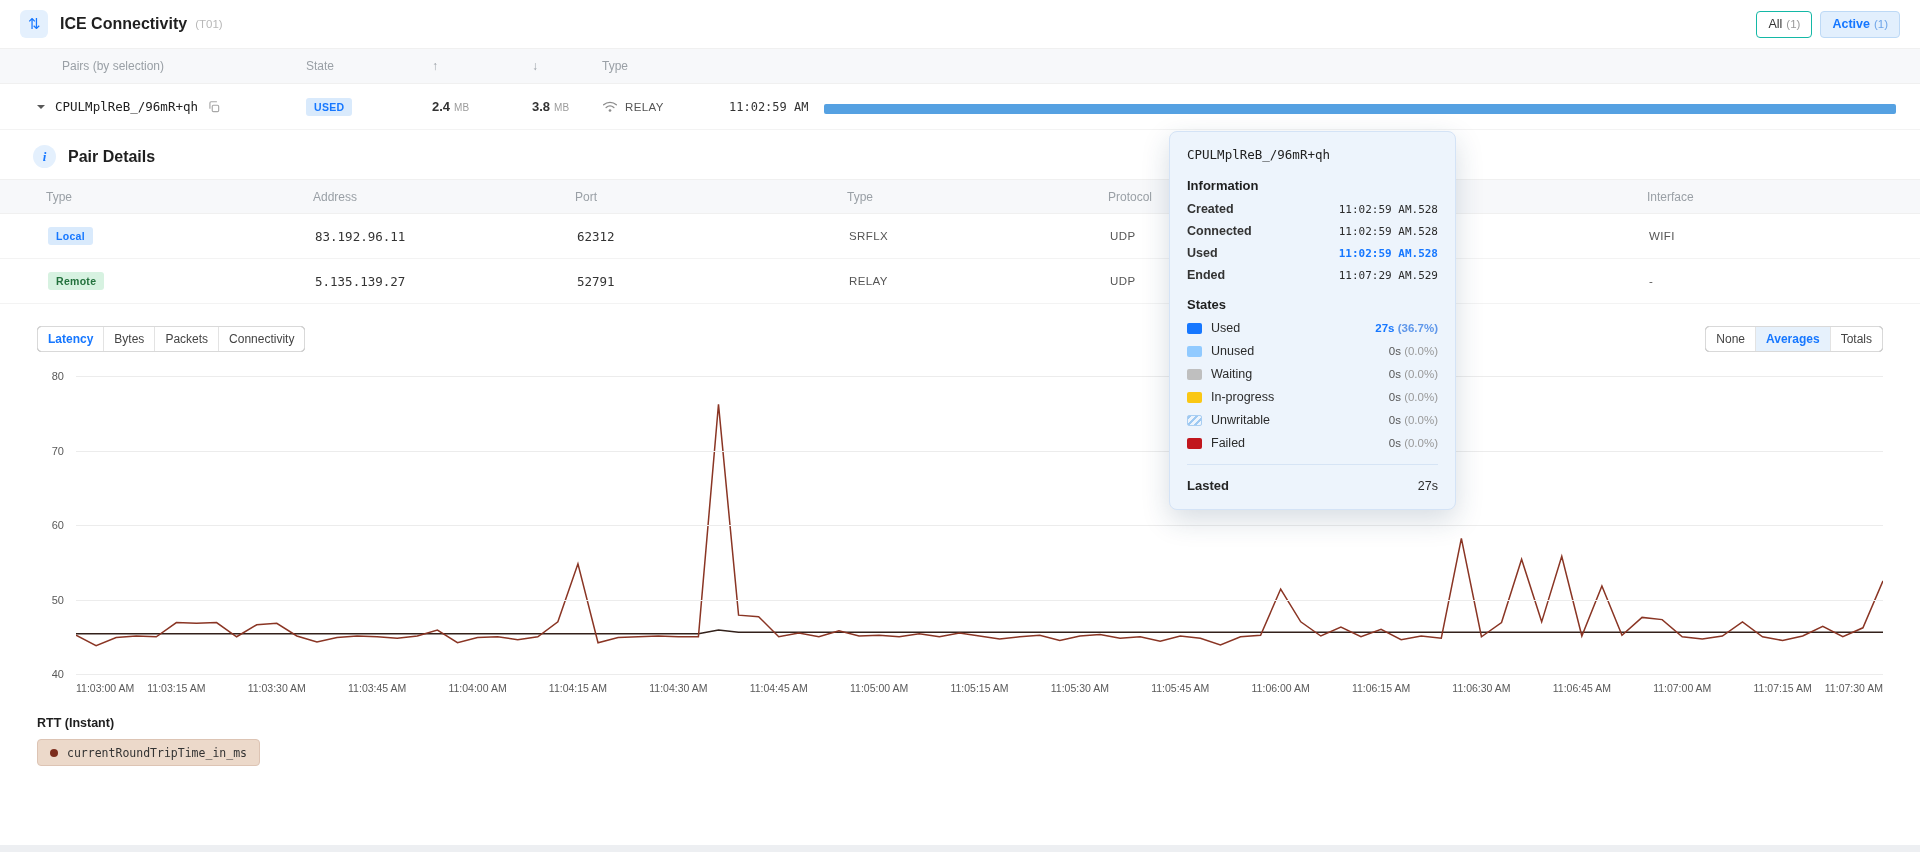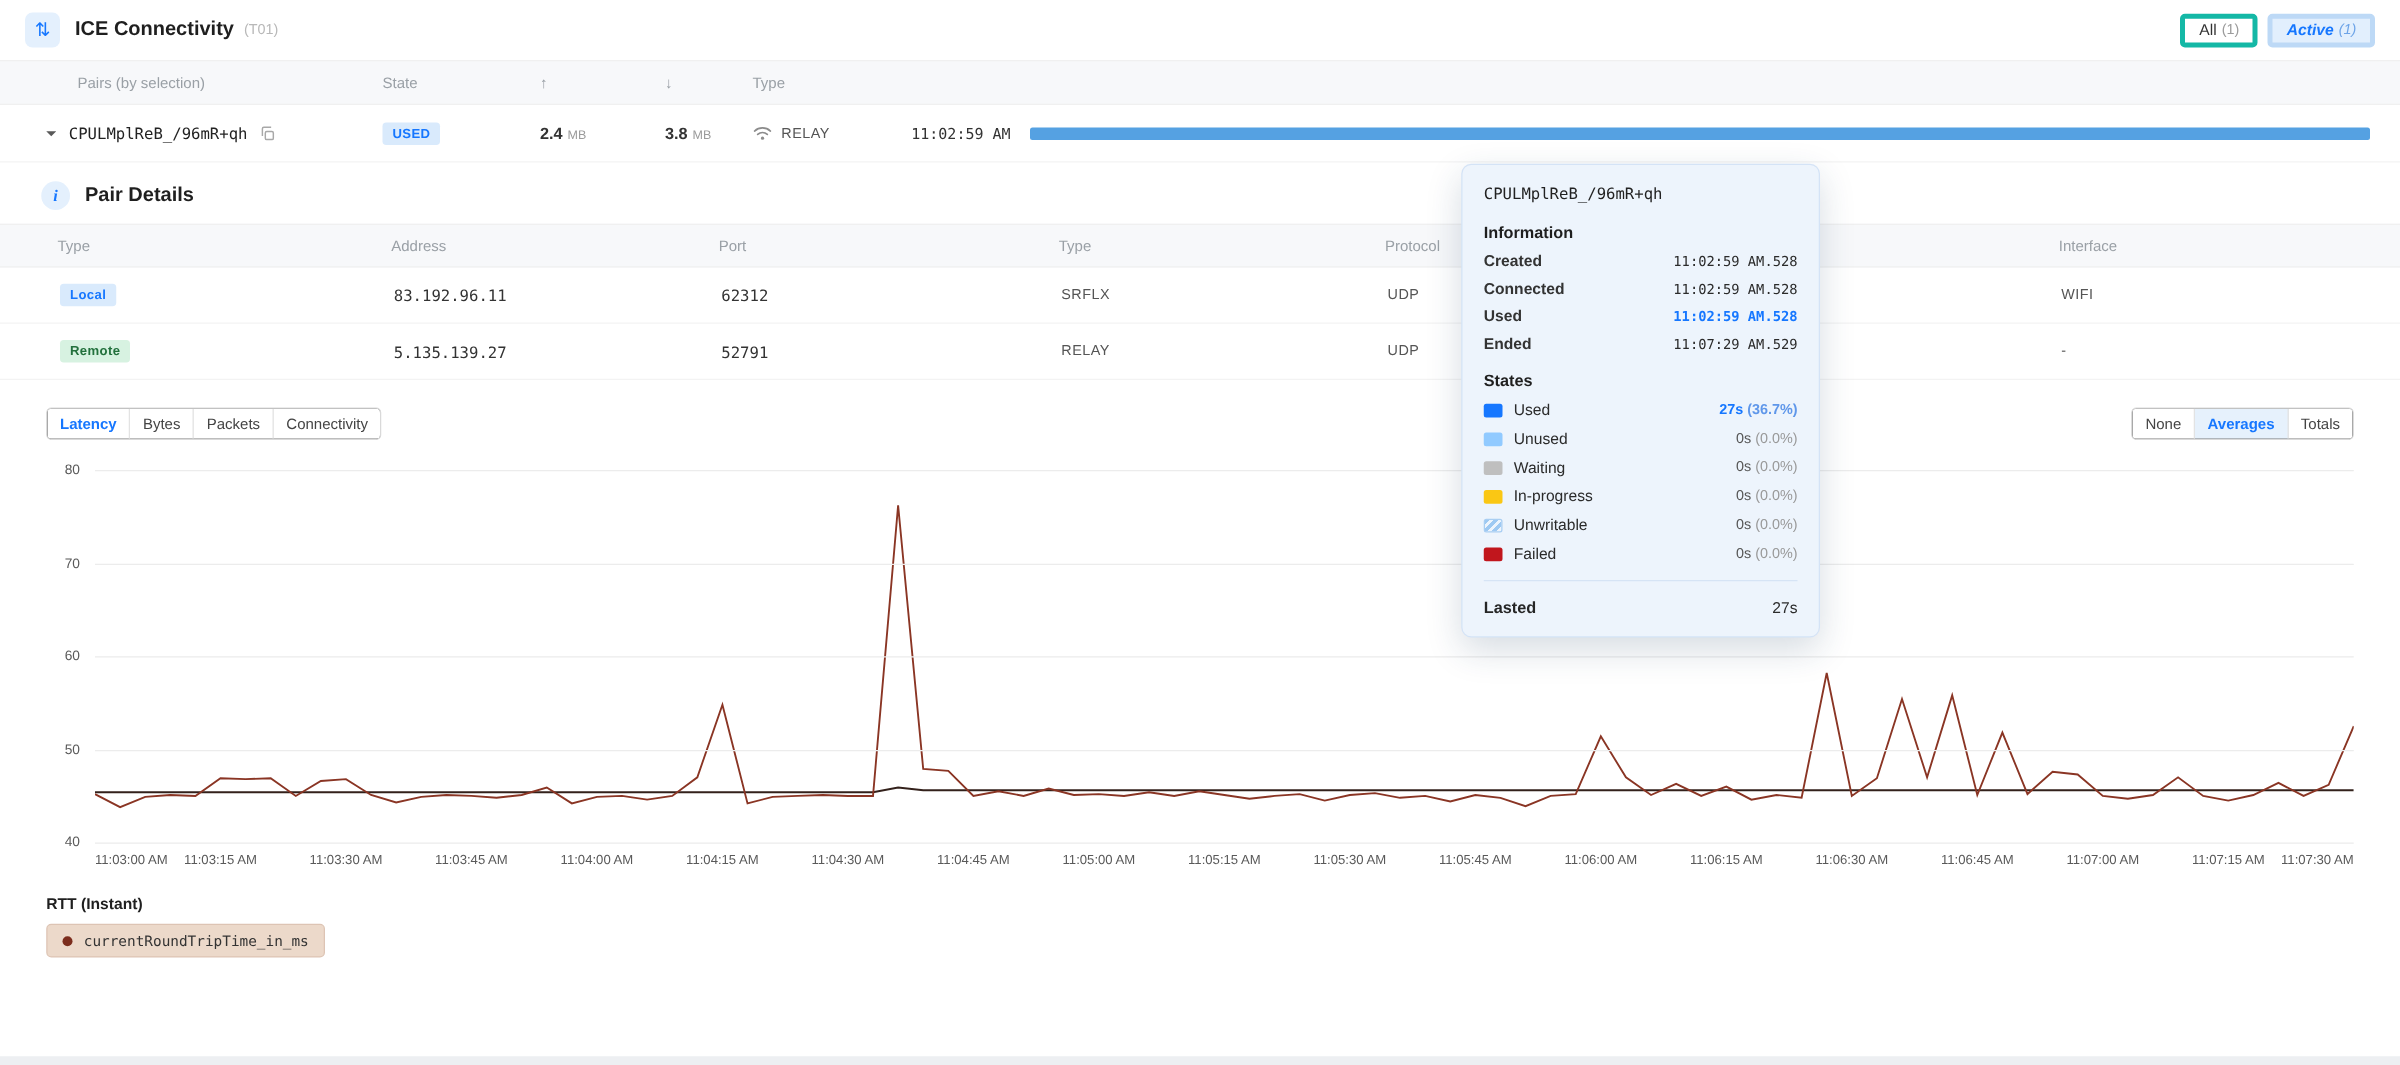--- a/index.html
+++ b/index.html
@@ -8,45 +8,45 @@
   .app { background:#fff; height:845px; position:relative; }
 
   
   .header { height:48px; display:flex; align-items:center; gap:12px; padding:0 20px; }
   .sort-btn { width:28px; height:28px; border-radius:6px; background:#e4f0fd; color:#1677ff;
               display:flex; align-items:center; justify-content:center; font-size:15px;
               font-family:"DejaVu Sans", sans-serif; cursor:pointer; border:none; }
   .page-title { font-size:16px; font-weight:700; color:#1f1f1f; }
   .page-tag { font-size:11.5px; color:#b8b8b8; margin-left:-4px; }
   .header-right { margin-left:auto; display:flex; gap:8px; }
-  .hbtn { height:27px; padding:0 11px; border-radius:4px; border:4px solid #14b8a6; background:#fff;
+  .hbtn { height:27px; padding:0 11px; border-radius:4px; border:1px solid #14b8a6; background:#fff;
           font-size:12.5px; color:#333; display:flex; align-items:center; gap:4px; cursor:pointer;justify-content:space-between; }
   .hbtn .count { color:#9b9b9b; font-size:11.5px; }
-  .hbtn.active { background:#e2effd; border-color:#bdd9f6; color:#1677ff; font-weight:600;font-style:italic; }
+  .hbtn.active { background:#e2effd; border-color:#bdd9f6; color:#1677ff; font-weight:600; }
   .hbtn.active .count { color:#6da4e8; font-weight:400; }
 
   
   .pairs-head, .pairs-row { display:grid; grid-template-columns:270px 126px 100px 70px 127px 1fr;
                             align-items:center; padding:0 24px 0 36px; }
   .pairs-head { height:36px; background:#f7f8fa; border-top:1px solid #f0f0f0;
                 border-bottom:1px solid #f0f0f0; font-size:12px; color:#9aa0a6; }
   .pairs-head .c1 { padding-left:26px; }
   .pairs-row { height:46px; border-bottom:1px solid #f3f3f3; font-size:13px; }
   .pair-name-cell { display:flex; align-items:center; gap:9px; cursor:pointer; }
   .pair-name { font-family:"DejaVu Sans Mono", monospace; font-size:12.5px; color:#222; }
   .badge { display:inline-block; padding:3px 8px; border-radius:3px; font-size:10.5px;
            font-weight:700; letter-spacing:.3px; }
   .badge.blue { background:#d9eafc; color:#1677ff; }
   .badge.green { background:#d7f2e1; color:#23713d; }
   .bytes { display:flex; align-items:baseline; gap:4px; }
   .bytes .v { font-size:13px; color:#333; font-weight:600; }
   .bytes .u { font-size:10px; color:#9b9b9b; }
   .type-cell { display:flex; align-items:center; gap:7px; font-size:11.5px; color:#555;
                letter-spacing:.4px; }
-  .timeline-cell { display:flex; align-items:center; }
+  .timeline-cell { display:flex; align-items:flex-end; }
   .tl-time { font-family:"DejaVu Sans Mono", monospace; font-size:12px; color:#333; }
   .tl-bar { flex:1; height:10px; border-radius:2px; margin-left:16px; cursor:pointer; }
 
   
   .details-head { display:flex; align-items:center; gap:12px; padding:15px 0 11px 33px; }
   .info-circle { width:23px; height:23px; border-radius:50%; background:#e4f0fd; color:#1677ff;
                  display:flex; align-items:center; justify-content:center; font-size:13px;
                  font-weight:700; font-family:"Liberation Serif", serif; font-style:italic; }
   .details-title { font-size:16px; font-weight:700; color:#1f1f1f; }
   .dt-head, .dt-row { display:grid; grid-template-columns:267px 262px 272px 261px 539px 1fr;

